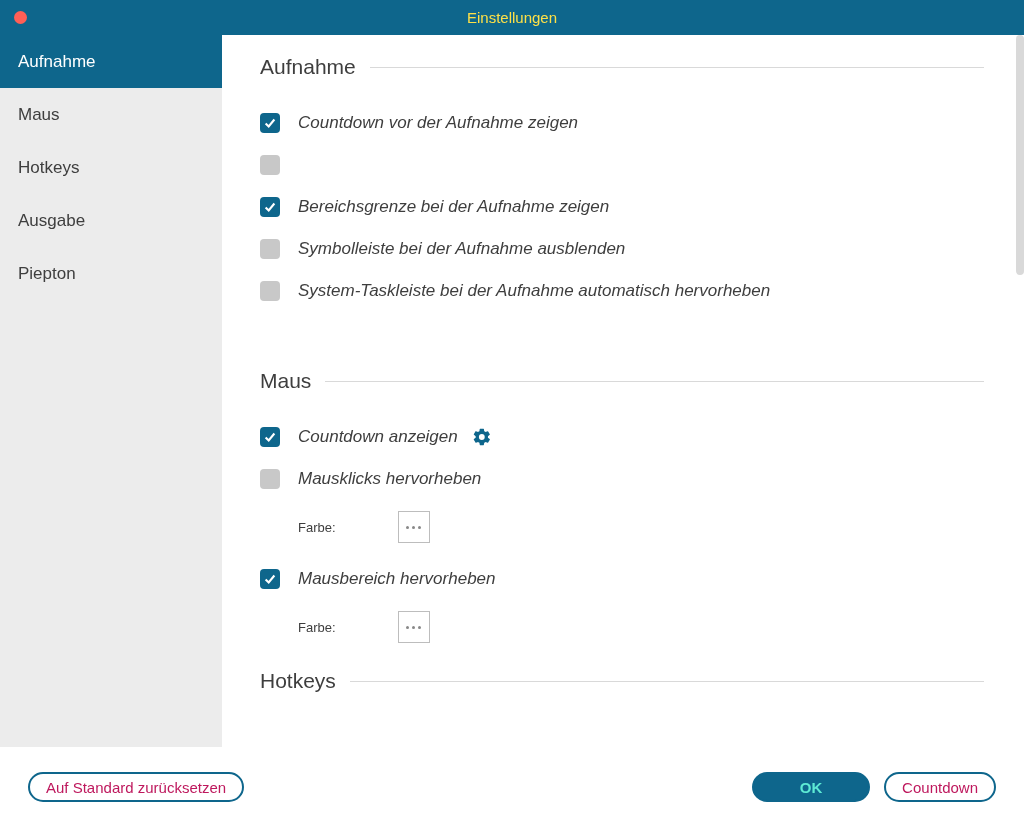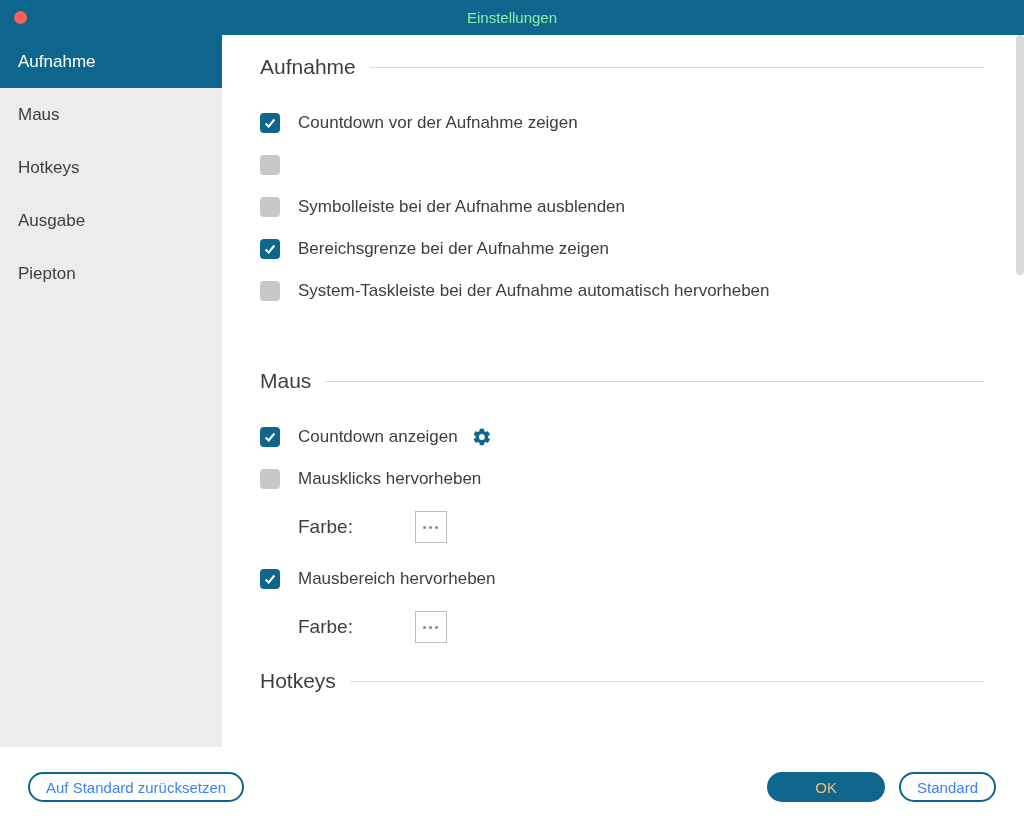--- a/index.html
+++ b/index.html
@@ -1,46 +1,46 @@
 <!DOCTYPE html>
 <html><head>
 <meta charset="utf-8">
 <style>
   * { box-sizing: border-box; margin: 0; padding: 0; }
   html, body { width: 1024px; height: 827px; font-family: -apple-system, "Helvetica Neue", Arial, sans-serif; color: #3e3e3e; }
   .window { width: 1024px; height: 827px; display: flex; flex-direction: column; }
-  .titlebar { height: 35px; background: #0e668c; color: #86efac; display: flex; align-items: center; position: relative; }
+  .titlebar { height: 35px; background: #0e668c; color: #fde047; display: flex; align-items: center; position: relative; }
   .close-dot { width: 13px; height: 13px; border-radius: 50%; background: #ff5f56; position: absolute; left: 14px; top: 11px; }
   .title { width: 100%; text-align: center; font-size: 15px; font-weight: 500; }
   .body { flex: 1; display: flex; overflow: hidden; }
   .sidebar { width: 222px; background: #ececec; }
   .sidebar-item { height: 53px; display: flex; align-items: center; padding-left: 18px; font-size: 17px; color: #3e3e3e; cursor: pointer; }
   .sidebar-item.active { background: #0e668c; color: #fff; }
   .content { flex: 1; background: #fff; position: relative; overflow-y: auto; padding: 20px 40px 20px 38px; }
   .section-heading { display: flex; align-items: center; margin-top: 12px; margin-bottom: 34px; }
   .section-heading.first { margin-top: 0; }
   .section-title { font-size: 21px; color: #3e3e3e; padding-right: 14px; }
   .section-line { flex: 1; border-top: 1px solid #d9d9d9; }
-  .check-row { display: flex; align-items: center; margin-bottom: 22px; font-size: 17px; }
+  .check-row { display: flex; align-items: center; margin-bottom: 22px; font-size: 17px; font-style: italic; }
   .checkbox { width: 20px; height: 20px; border-radius: 4px; margin-right: 18px; flex-shrink: 0; display: inline-flex; align-items: center; justify-content: center; cursor: pointer; }
   .checkbox.unchecked { background: #c8c8c8; }
   .checkbox.checked { background: #0e668c; }
   .checkbox svg { width: 14px; height: 14px; }
   .gear-btn { margin-left: 14px; display: inline-flex; cursor: pointer; }
   .gear-btn svg { width: 20px; height: 20px; }
-  .color-row { display: flex; align-items: center; margin: 12px 0 26px 38px; font-size: 19px; }
+  .color-row { display: flex; align-items: center; margin: 12px 0 26px 38px; font-size: 13px; }
   .color-label { margin-right: 20px; }
   .swatch { width: 32px; height: 32px; margin-right: 14px; cursor: pointer; }
   .swatch.selected { outline: 2px solid #000; outline-offset: -2px; }
   .more-btn { width: 32px; height: 32px; border: 1px solid #bdbdbd; display: inline-flex; align-items: center; justify-content: center; cursor: pointer; color: #888; font-size: 14px; letter-spacing: 1px; }
   .dot { width: 3px; height: 3px; background: #888; border-radius: 50%; margin: 0 1.5px; }
   .footer { height: 80px; background: #fff; border-top: 0; display: flex; align-items: center; padding: 0 28px; }
   .btn { height: 30px; border-radius: 15px; font-size: 15px; display: inline-flex; align-items: center; justify-content: center; cursor: pointer; }
-  .btn-outline { border: 2px solid #0e668c; color: #3b82f6; background: #fff; padding: 0 16px; }
-  .btn-primary { background: #0e668c; color: #fdba74; border: 2px solid #0e668c; width: 118px; font-weight: 400; }
+  .btn-outline { border: 2px solid #0e668c; color: #be185d; background: #fff; padding: 0 16px; }
+  .btn-primary { background: #0e668c; color: #5eead4; border: 2px solid #0e668c; width: 118px; font-weight: 700; }
   .footer-spacer { flex: 1; }
   .btn + .btn { margin-left: 14px; }
   .scroll-track { position: absolute; right: 0; top: 35px; width: 8px; height: 240px; background: #d9d9d9; border-radius: 4px; }
   .section-spacer { height: 34px; }
 </style>
 </head>
 <body>
 
 <div class="window">
   <div class="titlebar">
@@ -80,30 +80,30 @@
               <svg viewBox="0 0 16 16">
                 <polyline points="3,8.5 6.5,12 13,4" fill="none" stroke="#fff" stroke-width="2.4"></polyline>
               </svg>
             </span>
             <span>Countdown vor der Aufnahme zeigen</span>
           </div>
           <div class="check-row">
             <span class="checkbox unchecked"></span>
           </div>
           <div class="check-row">
-            <span class="checkbox unchecked"></span>
-            <span>Symbolleiste bei der Aufnahme ausblenden</span>
-          </div>
-          <div class="check-row">
             <span class="checkbox checked">
               <svg viewBox="0 0 16 16">
                 <polyline points="3,8.5 6.5,12 13,4" fill="none" stroke="#fff" stroke-width="2.4"></polyline>
               </svg>
             </span>
             <span>Bereichsgrenze bei der Aufnahme zeigen</span>
+          </div>
+          <div class="check-row">
+            <span class="checkbox unchecked"></span>
+            <span>Symbolleiste bei der Aufnahme ausblenden</span>
           </div>
           <div class="check-row">
             <span class="checkbox unchecked"></span>
             <span>System-Taskleiste bei der Aufnahme automatisch hervorheben</span>
           </div>
         </div>
 
       <div class="section-spacer"></div>
 
       <div class="section-heading">
@@ -165,15 +165,15 @@
       </div>
 
     </div>
     <div class="scroll-track"></div>
   </div>
 
   <div class="footer">
     <div class="btn btn-outline">Auf Standard zurücksetzen</div>
     <div class="footer-spacer"></div>
     <div class="btn btn-primary">OK</div>
-    <div class="btn btn-outline">Standard</div>
+    <div class="btn btn-outline">Countdown</div>
   </div>
 </div>
 
 </body></html>

